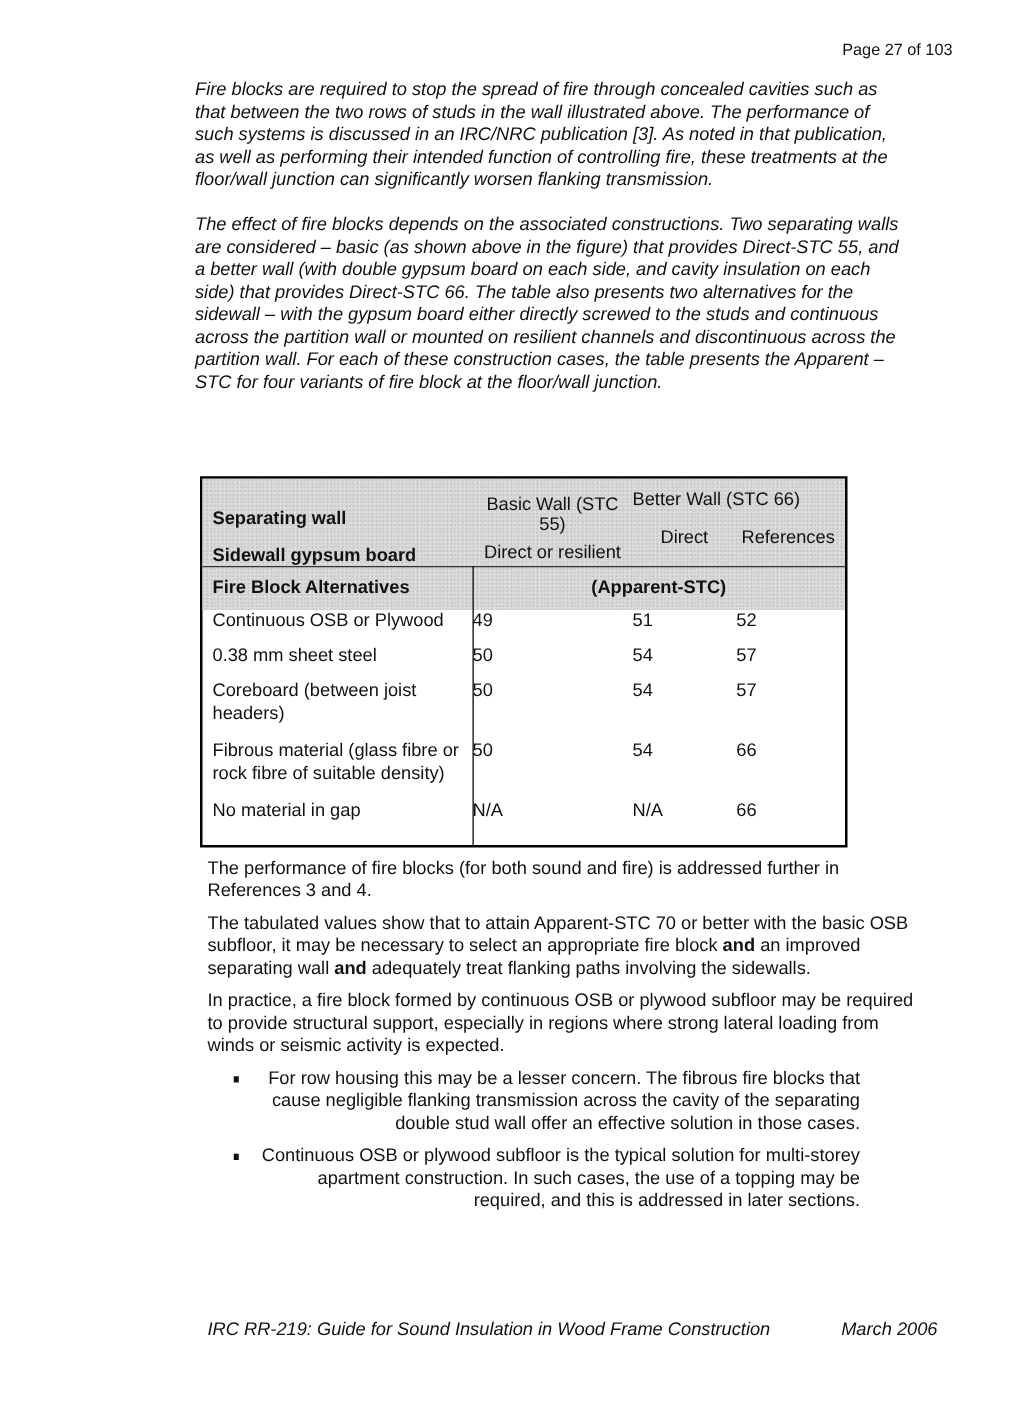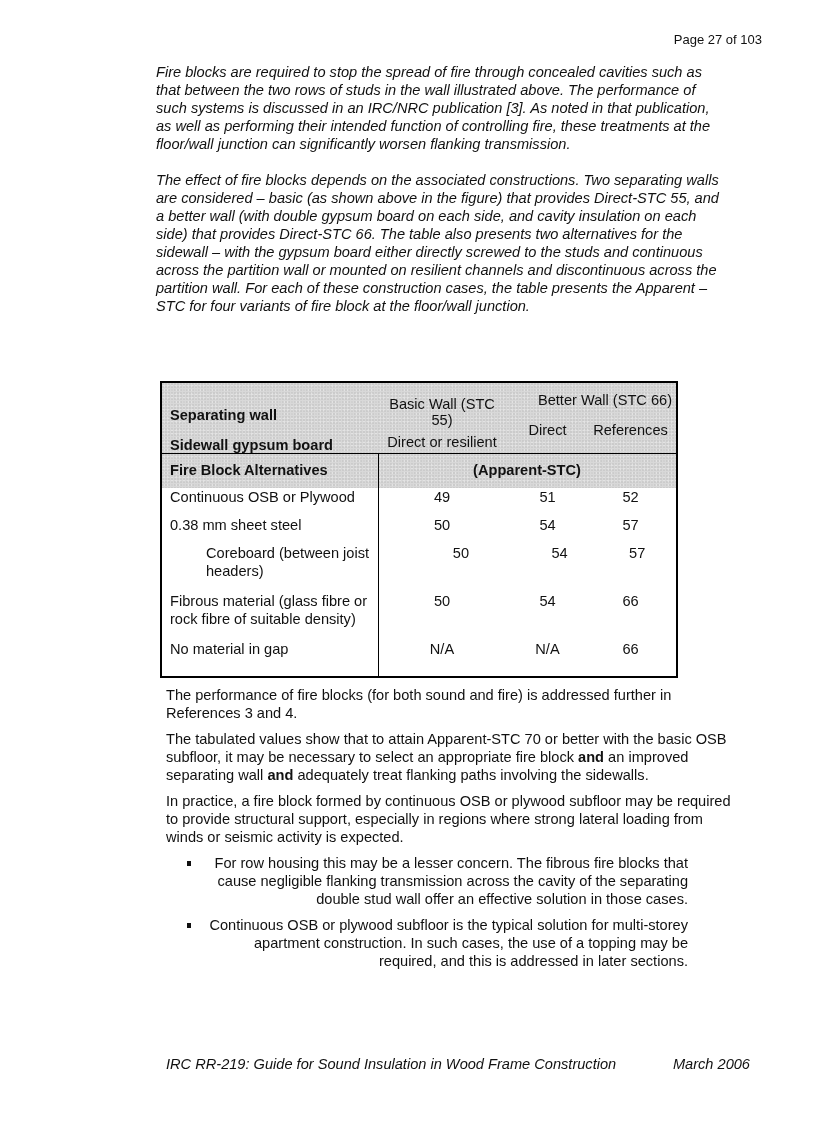--- a/index.html
+++ b/index.html
@@ -42,40 +42,40 @@
     border-bottom: 1px solid #000;
   }
   .hdr-row {
     position: absolute; left: 0; width: 100%; height: 20px;
     display: flex; align-items: center;
   }
   .hdr-row.r1 { top: 7px; }
   .hdr-row.r2 { top: 37px; }
   .hdr-label { width: 216px; padding-left: 8px; font-weight: bold; box-sizing: border-box; margin-top: 30px; }
   .hdr-basic { width: 128px; text-align: center; margin-top: 24px; }
-  .hdr-better { width: 166px; text-align: right; }
+  .hdr-better { width: 166px; text-align: left; }
   .hdr-sub { width: 83px; text-align: center; }
 
   .fb-row {
     position: absolute; left: 0; top: 71px; width: 100%; height: 34px;
   }
   .fb-label {
     position: absolute; left: 8px; top: 8px; font-weight: bold;
   }
   .fb-units {
     position: absolute; left: 216px; right: 0; top: 8px; text-align: center;
     font-weight: bold;
   }
   .vdiv {
     position: absolute; left: 216px; top: 70px; bottom: 0; width: 1px; background: #000;
   }
   .body-rows { position: absolute; left: 0; top: 105px; width: 100%; }
   .trow { position: relative; display: flex; }
   .trow .c0 { width: 216px; padding-left: 8px; padding-right: 8px; box-sizing: border-box; line-height: 18px; }
-  .trow .cv { text-align: center; line-height: 18px; }
+  .trow .cv { line-height: 18px; }
   .cv1 { width: 128px; }
   .cv2 { width: 83px; }
   .cv3 { width: 83px; }
 
   
   .content2 {
     position: absolute; left: 166px; top: 686px; width: 570px; line-height: 18px;
   }
   ul.bullets {
     list-style: none; margin: 0; padding: 0;
@@ -130,21 +130,21 @@
       <div class="cv cv1">49</div>
       <div class="cv cv2">51</div>
       <div class="cv cv3">52</div>
     </div>
     <div class="trow" style="height:28px;">
       <div class="c0">0.38 mm sheet steel</div>
       <div class="cv cv1">50</div>
       <div class="cv cv2">54</div>
       <div class="cv cv3">57</div>
     </div>
-    <div class="trow" style="height:48px;padding-left:36px;">
+    <div class="trow" style="height:48px;">
       <div class="c0">Coreboard (between joist headers)</div>
       <div class="cv cv1">50</div>
       <div class="cv cv2">54</div>
       <div class="cv cv3">57</div>
     </div>
     <div class="trow" style="height:48px;">
       <div class="c0">Fibrous material (glass fibre or rock fibre of suitable density)</div>
       <div class="cv cv1">50</div>
       <div class="cv cv2">54</div>
       <div class="cv cv3">66</div>

